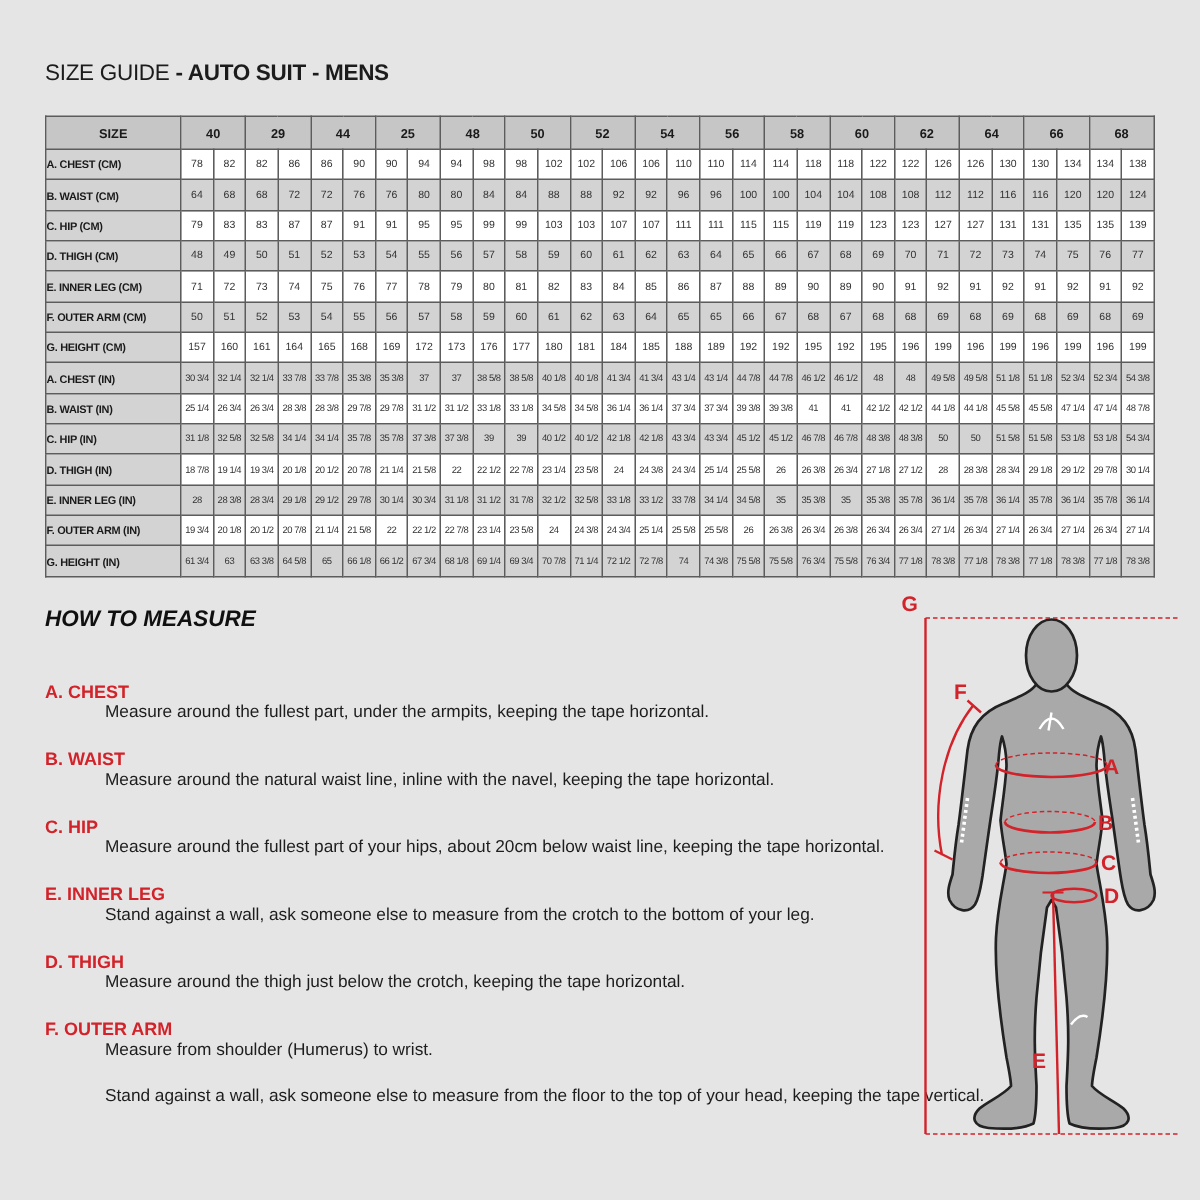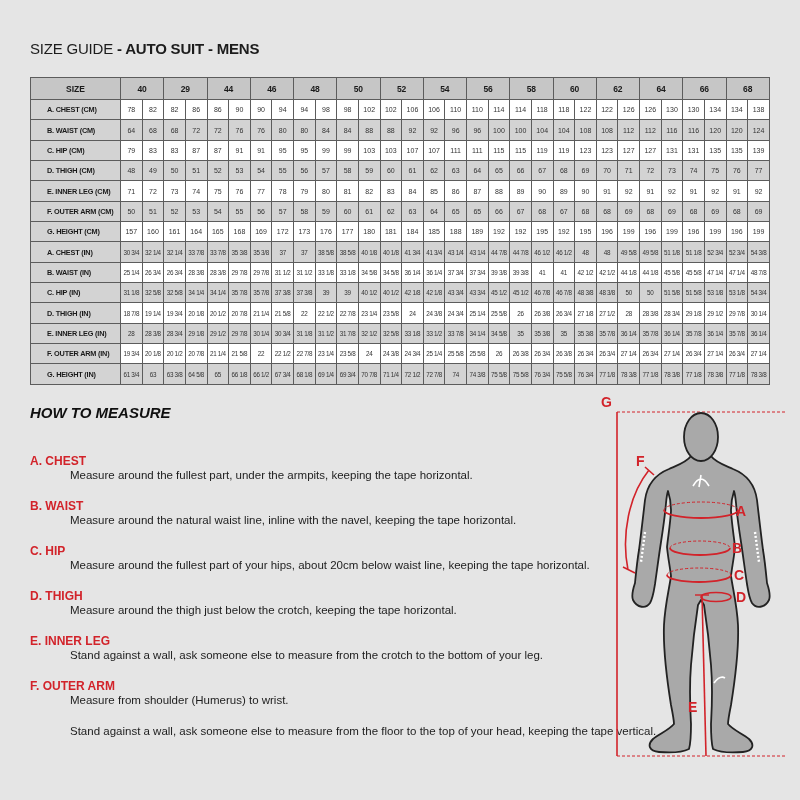--- a/index.html
+++ b/index.html
@@ -5,21 +5,21 @@
   html,body{margin:0;padding:0;background:#fff;}
   .page{position:relative;width:800px;height:800px;background:#e5e5e5;overflow:hidden;
         font-family:"Liberation Sans",sans-serif;color:#1c1c1c;}
   .title{position:absolute;left:30px;top:40px;font-size:15px;letter-spacing:-0.2px;color:#1c1c1c;}
   .title .bold{font-weight:bold;}
   table.size{position:absolute;left:30px;top:77px;width:740px;height:308px;
              border-collapse:collapse;table-layout:fixed;}
   .size th,.size td{border:1px solid #5c5c5c;padding:0;white-space:nowrap;overflow:hidden;}
   .size thead th{background:#c6c6c6;font-size:8.5px;font-weight:bold;height:21px;color:#1a1a1a;}
   .size td.row-label{background:#d3d3d3;font-weight:bold;font-size:7.3px;text-align:left;
-                     padding-left:16px;color:#1a1a1a;letter-spacing:-0.2px;}
+                     padding-left:0;color:#1a1a1a;letter-spacing:-0.2px;}
   .size td.val{font-size:7px;text-align:center;font-weight:normal;color:#333;}
   .size tr.grey td{background:#d3d3d3;}
   .size tr.white td.val{background:#fff;}
   .size tr.in td.val{font-size:6.3px;letter-spacing:-0.3px;}
   .htm-title{position:absolute;left:30px;top:404px;font-size:15px;font-weight:bold;color:#101010;font-style:italic;}
   .measure{position:absolute;left:30px;top:434px;width:575px;margin-top:20px;}
   .m-item{margin-bottom:16px;}
   .m-label{color:#d2232a;font-weight:bold;font-size:12px;line-height:14px;}
   .m-text{font-size:11.5px;line-height:15px;color:#1d1d1d;white-space:nowrap;padding-left:40px;}
   .figure{position:absolute;left:595px;top:390px;width:205px;height:400px;}
@@ -67,21 +67,21 @@
         <col>
         <col>
         <col>
       </colgroup>
       <thead>
         <tr>
           <th class="corner">SIZE</th>
           <th class="size-col" colspan="2">40</th>
           <th class="size-col" colspan="2">29</th>
           <th class="size-col" colspan="2">44</th>
-          <th class="size-col" colspan="2">46</th>
+          <th class="size-col" colspan="2">25</th>
           <th class="size-col" colspan="2">48</th>
           <th class="size-col" colspan="2">50</th>
           <th class="size-col" colspan="2">52</th>
           <th class="size-col" colspan="2">54</th>
           <th class="size-col" colspan="2">56</th>
           <th class="size-col" colspan="2">58</th>
           <th class="size-col" colspan="2">60</th>
           <th class="size-col" colspan="2">62</th>
           <th class="size-col" colspan="2">64</th>
           <th class="size-col" colspan="2">66</th>
@@ -563,26 +563,26 @@
       </div>
       <div class="m-item">
         <div class="m-label">B. WAIST</div>
         <div class="m-text">Measure around the natural waist line, inline with the navel, keeping the tape horizontal.</div>
       </div>
       <div class="m-item">
         <div class="m-label">C. HIP</div>
         <div class="m-text">Measure around the fullest part of your hips, about 20cm below waist line, keeping the tape horizontal.</div>
       </div>
       <div class="m-item">
+        <div class="m-label">E. INNER LEG</div>
+        <div class="m-text">Stand against a wall, ask someone else to measure from the crotch to the bottom of your leg.</div>
+      </div>
+      <div class="m-item">
         <div class="m-label">D. THIGH</div>
         <div class="m-text">Measure around the thigh just below the crotch, keeping the tape horizontal.</div>
-      </div>
-      <div class="m-item">
-        <div class="m-label">E. INNER LEG</div>
-        <div class="m-text">Stand against a wall, ask someone else to measure from the crotch to the bottom of your leg.</div>
       </div>
       <div class="m-item">
         <div class="m-label">F. OUTER ARM</div>
         <div class="m-text">Measure from shoulder (Humerus) to wrist.</div>
       </div>
       <div class="m-item">
         <div class="m-text">Stand against a wall, ask someone else to measure from the floor to the top of your head, keeping the tape vertical.</div>
       </div>
     </div>
 

